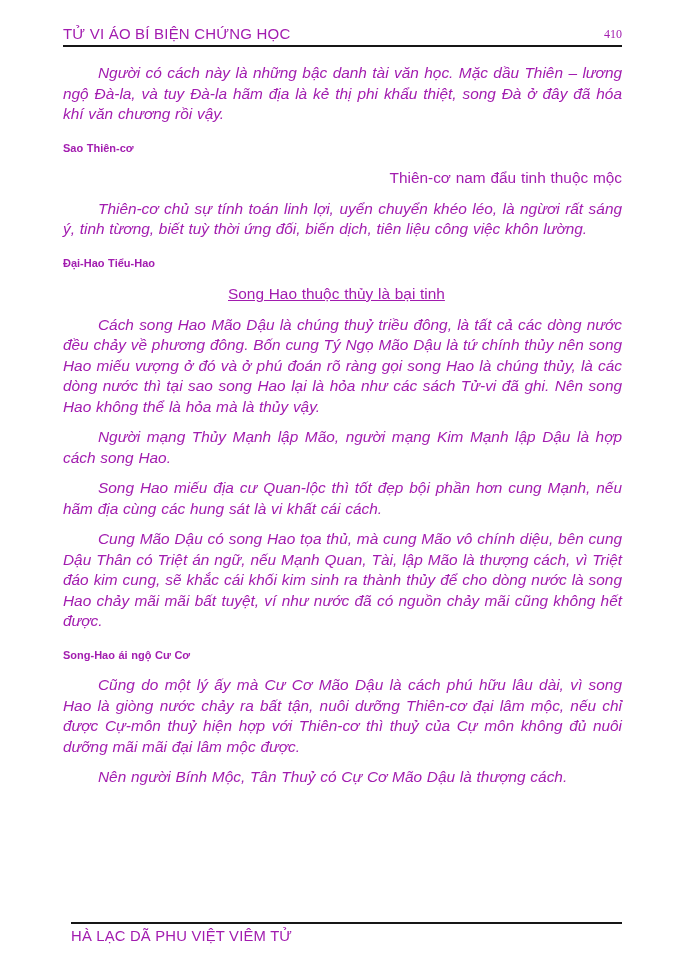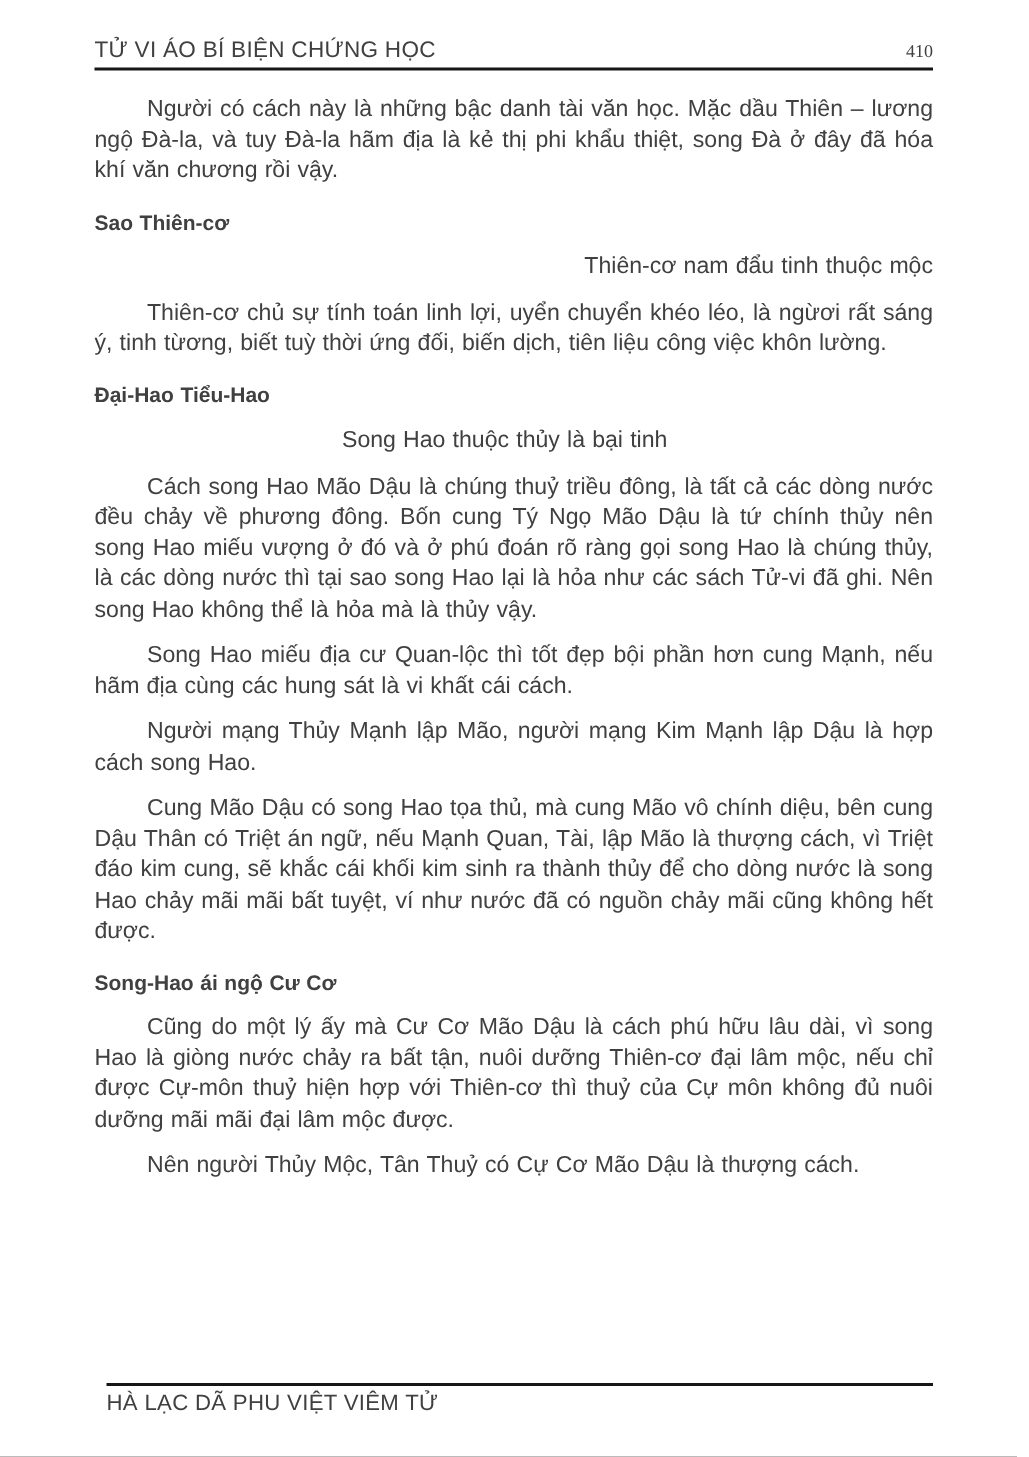--- a/index.html
+++ b/index.html
@@ -3,21 +3,21 @@
 <meta charset="utf-8">
 <style>
   * { margin: 0; padding: 0; box-sizing: border-box; }
   html, body { background: #888; }
   .page {
     position: relative;
     width: 686px;
     height: 971px;
     margin: 0 auto;
     background: #ffffff;
-    color: #404040;
+    color: #a21caf;
     font-family: "Liberation Sans", sans-serif;
     overflow: hidden;
   }
   .page-inner {
     padding: 25px 64px 0 63px;
   }
   .header {
     display: flex;
     justify-content: space-between;
     align-items: flex-end;
@@ -36,33 +36,35 @@
   .content {
     padding-top: 6px;
     font-size: 15.4px;
     line-height: 20.5px;
     word-spacing: 0.5px;
   }
   .para {
     margin-top: 10px;
     text-align: justify;
     text-indent: 35px;
+    font-style: italic;
   }
   .plainline {
     margin-top: 10px;
     text-align: right;
   }
   .tabline {
     margin-top: 11px;
     padding-left: 165px;
+    text-decoration: underline;
   }
   .heading {
     margin-top: 13px;
     font-weight: bold;
-    font-size: 14px;
+    font-size: 11px;
   }
   .footer {
     position: absolute;
     left: 71px;
     right: 64px;
     top: 922px;
     border-top: 2px solid #161616;
     padding-top: 4px;
     font-size: 14.8px;
     letter-spacing: 0.2px;
@@ -79,25 +81,25 @@
     </div>
 
     <div class="content">
       <p class="para">Người có cách này là những bậc danh tài văn học. Mặc dầu Thiên – lương ngộ Đà-la, và tuy Đà-la hãm địa là kẻ thị phi khẩu thiệt, song Đà ở đây đã hóa khí văn chương rồi vậy.</p>
       <p class="heading">Sao Thiên-cơ</p>
       <p class="plainline">Thiên-cơ nam đẩu tinh thuộc mộc</p>
       <p class="para">Thiên-cơ chủ sự tính toán linh lợi, uyển chuyển khéo léo, là ngừơi rất sáng ý, tinh từơng, biết tuỳ thời ứng đối, biến dịch, tiên liệu công việc khôn lường.</p>
       <p class="heading">Đại-Hao Tiểu-Hao</p>
       <p class="tabline">Song Hao thuộc thủy là bại tinh</p>
       <p class="para">Cách song Hao Mão Dậu là chúng thuỷ triều đông, là tất cả các dòng nước đều chảy về phương đông. Bốn cung Tý Ngọ Mão Dậu là tứ chính thủy nên song Hao miếu vượng ở đó và ở phú đoán rõ ràng gọi song Hao là chúng thủy, là các dòng nước thì tại sao song Hao lại là hỏa như các sách Tử-vi đã ghi. Nên song Hao không thể là hỏa mà là thủy vậy.</p>
+      <p class="para">Người mạng Thủy Mạnh lập Mão, người mạng Kim Mạnh lập Dậu là hợp cách song Hao.</p>
       <p class="para">Song Hao miếu địa cư Quan-lộc thì tốt đẹp bội phần hơn cung Mạnh, nếu hãm địa cùng các hung sát là vi khất cái cách.</p>
-      <p class="para">Người mạng Thủy Mạnh lập Mão, người mạng Kim Mạnh lập Dậu là hợp cách song Hao.</p>
       <p class="para">Cung Mão Dậu có song Hao tọa thủ, mà cung Mão vô chính diệu, bên cung Dậu Thân có Triệt án ngữ, nếu Mạnh Quan, Tài, lập Mão là thượng cách, vì Triệt đáo kim cung, sẽ khắc cái khối kim sinh ra thành thủy để cho dòng nước là song Hao chảy mãi mãi bất tuyệt, ví như nước đã có nguồn chảy mãi cũng không hết được.</p>
       <p class="heading">Song-Hao ái ngộ Cư Cơ</p>
       <p class="para">Cũng do một lý ấy mà Cư Cơ Mão Dậu là cách phú hữu lâu dài, vì song Hao là giòng nước chảy ra bất tận, nuôi dưỡng Thiên-cơ đại lâm mộc, nếu chỉ được Cự-môn thuỷ hiện hợp với Thiên-cơ thì thuỷ của Cự môn không đủ nuôi dưỡng mãi mãi đại lâm mộc được.</p>
-      <p class="para">Nên người Thủy Mộc, Tân Thuỷ có Cự Cơ Mão Dậu là thượng cách.</p>
+      <p class="para">Nên người Bính Mộc, Tân Thuỷ có Cự Cơ Mão Dậu là thượng cách.</p>
     </div>
   </div>
 
   <div class="footer">
     <span>HÀ LẠC DÃ PHU VIỆT VIÊM TỬ</span>
   </div>
 </div>
 
 </body></html>

